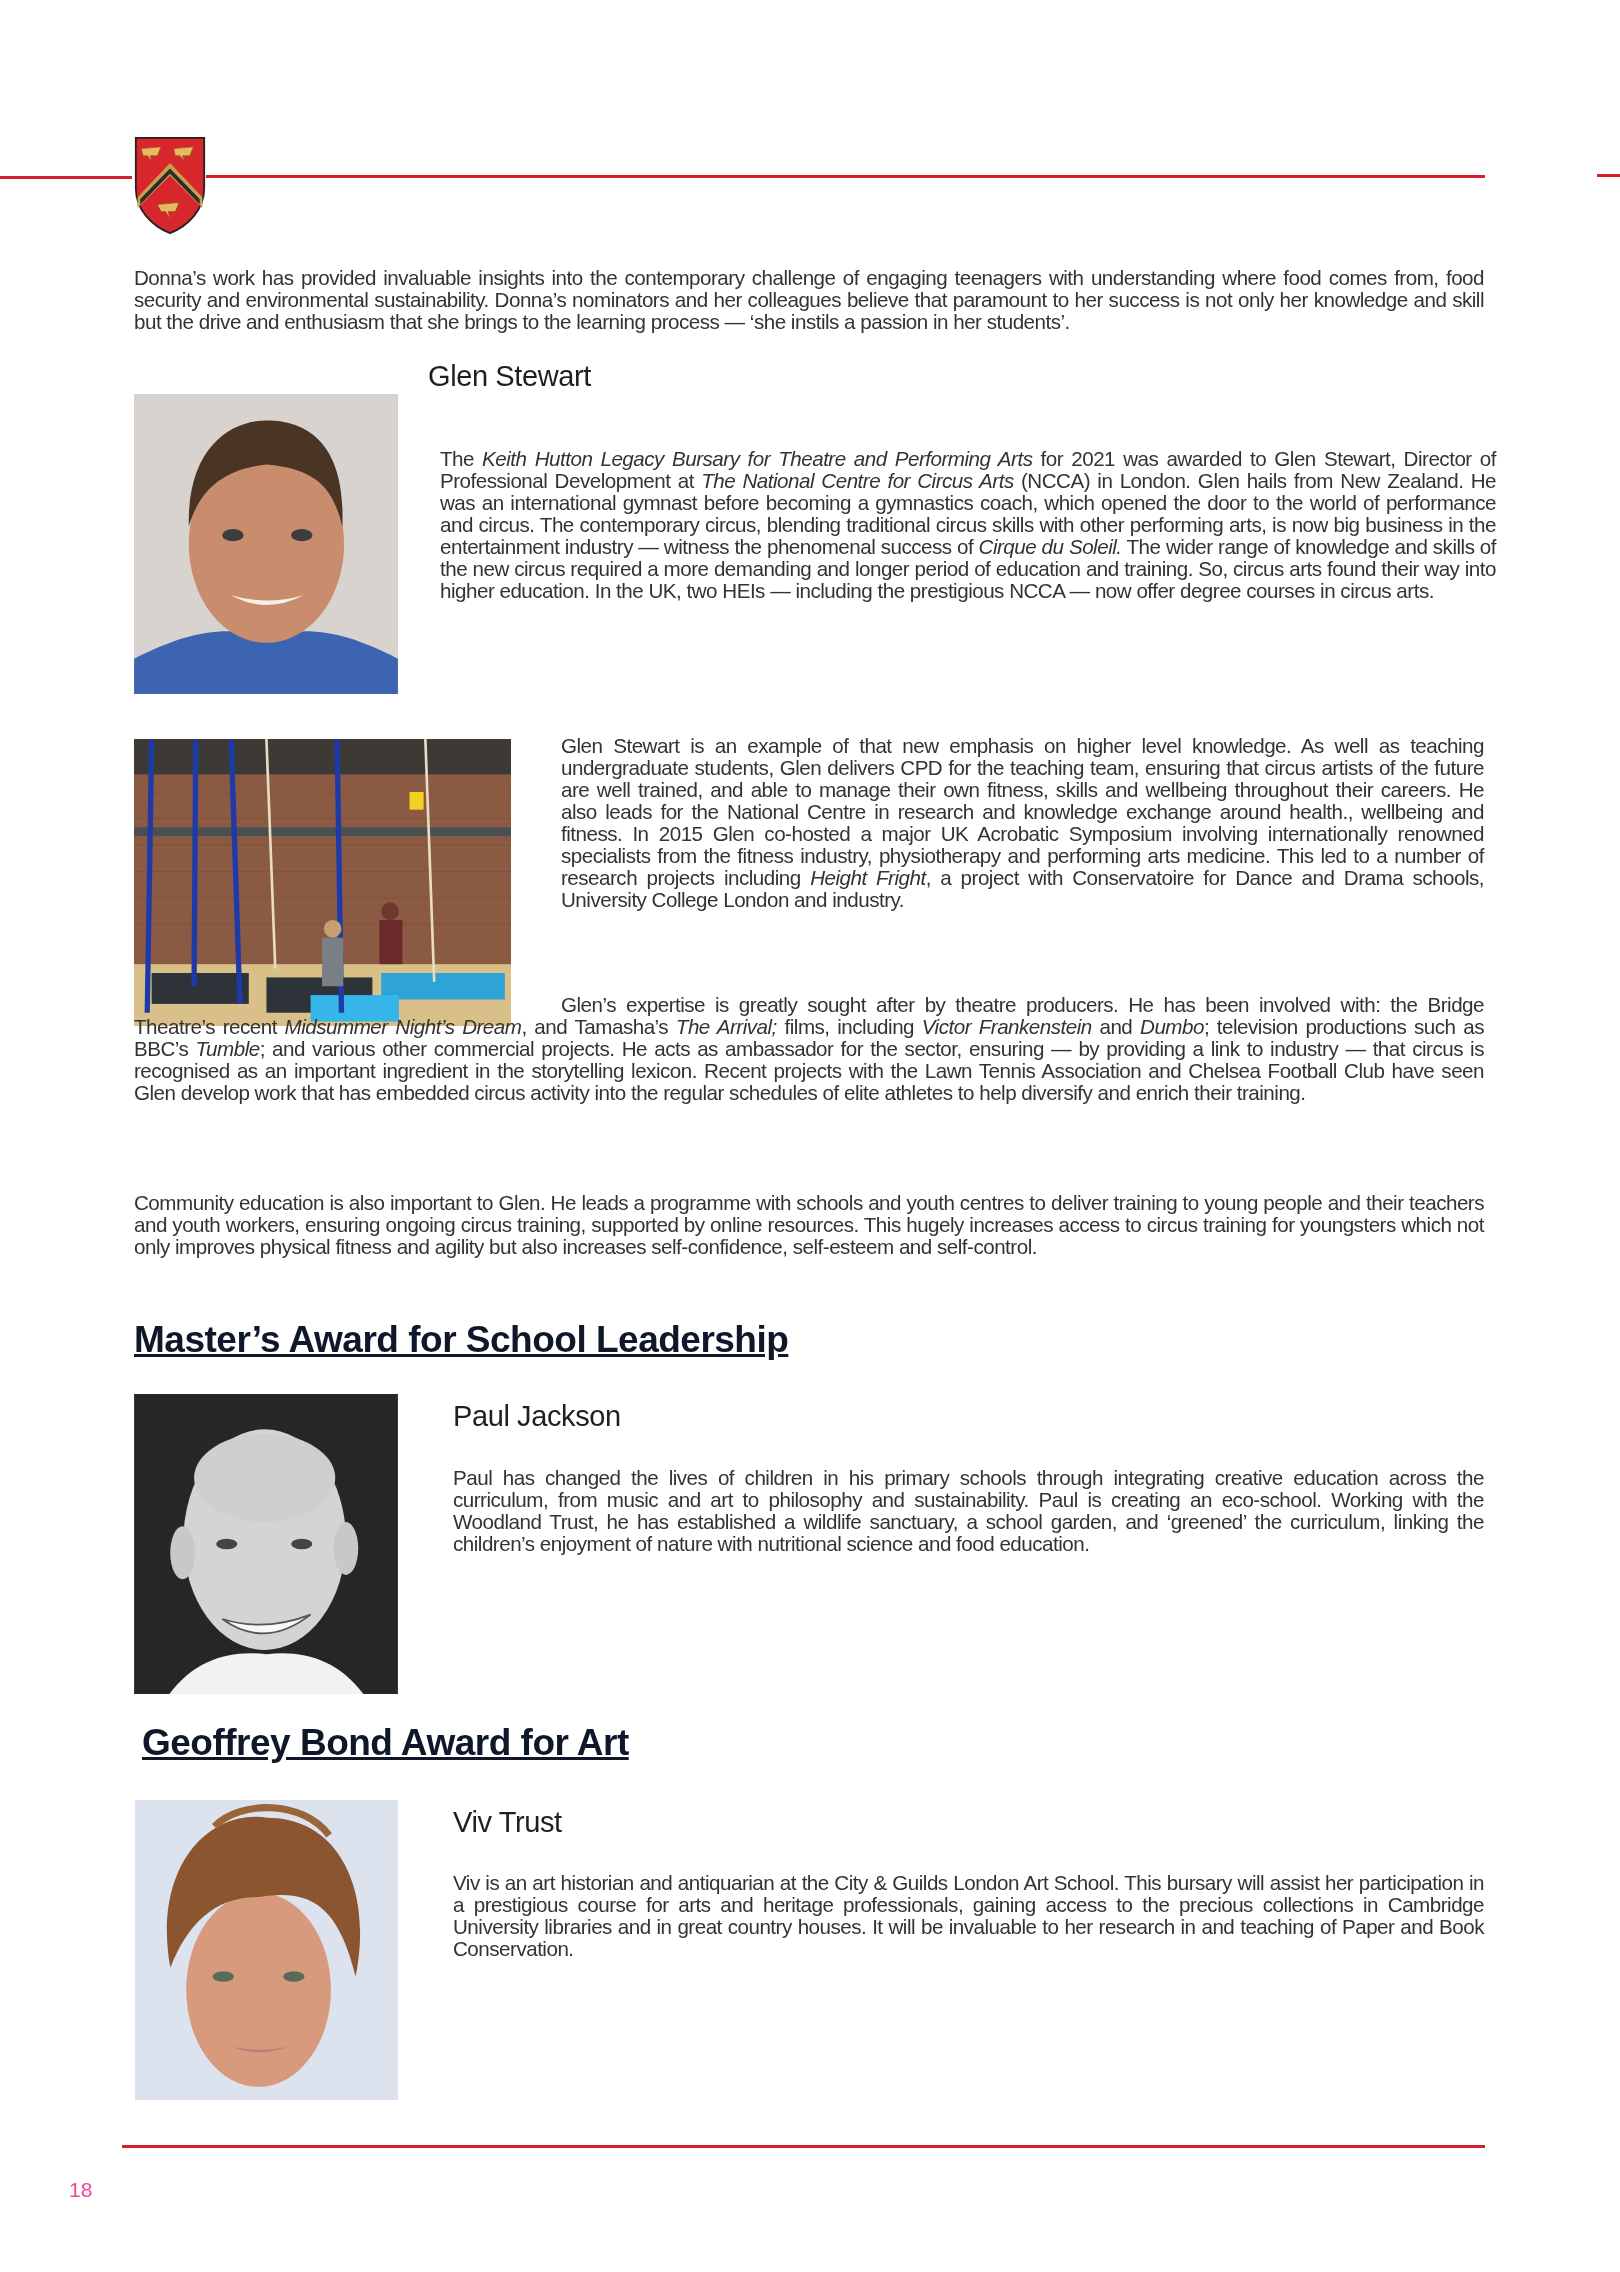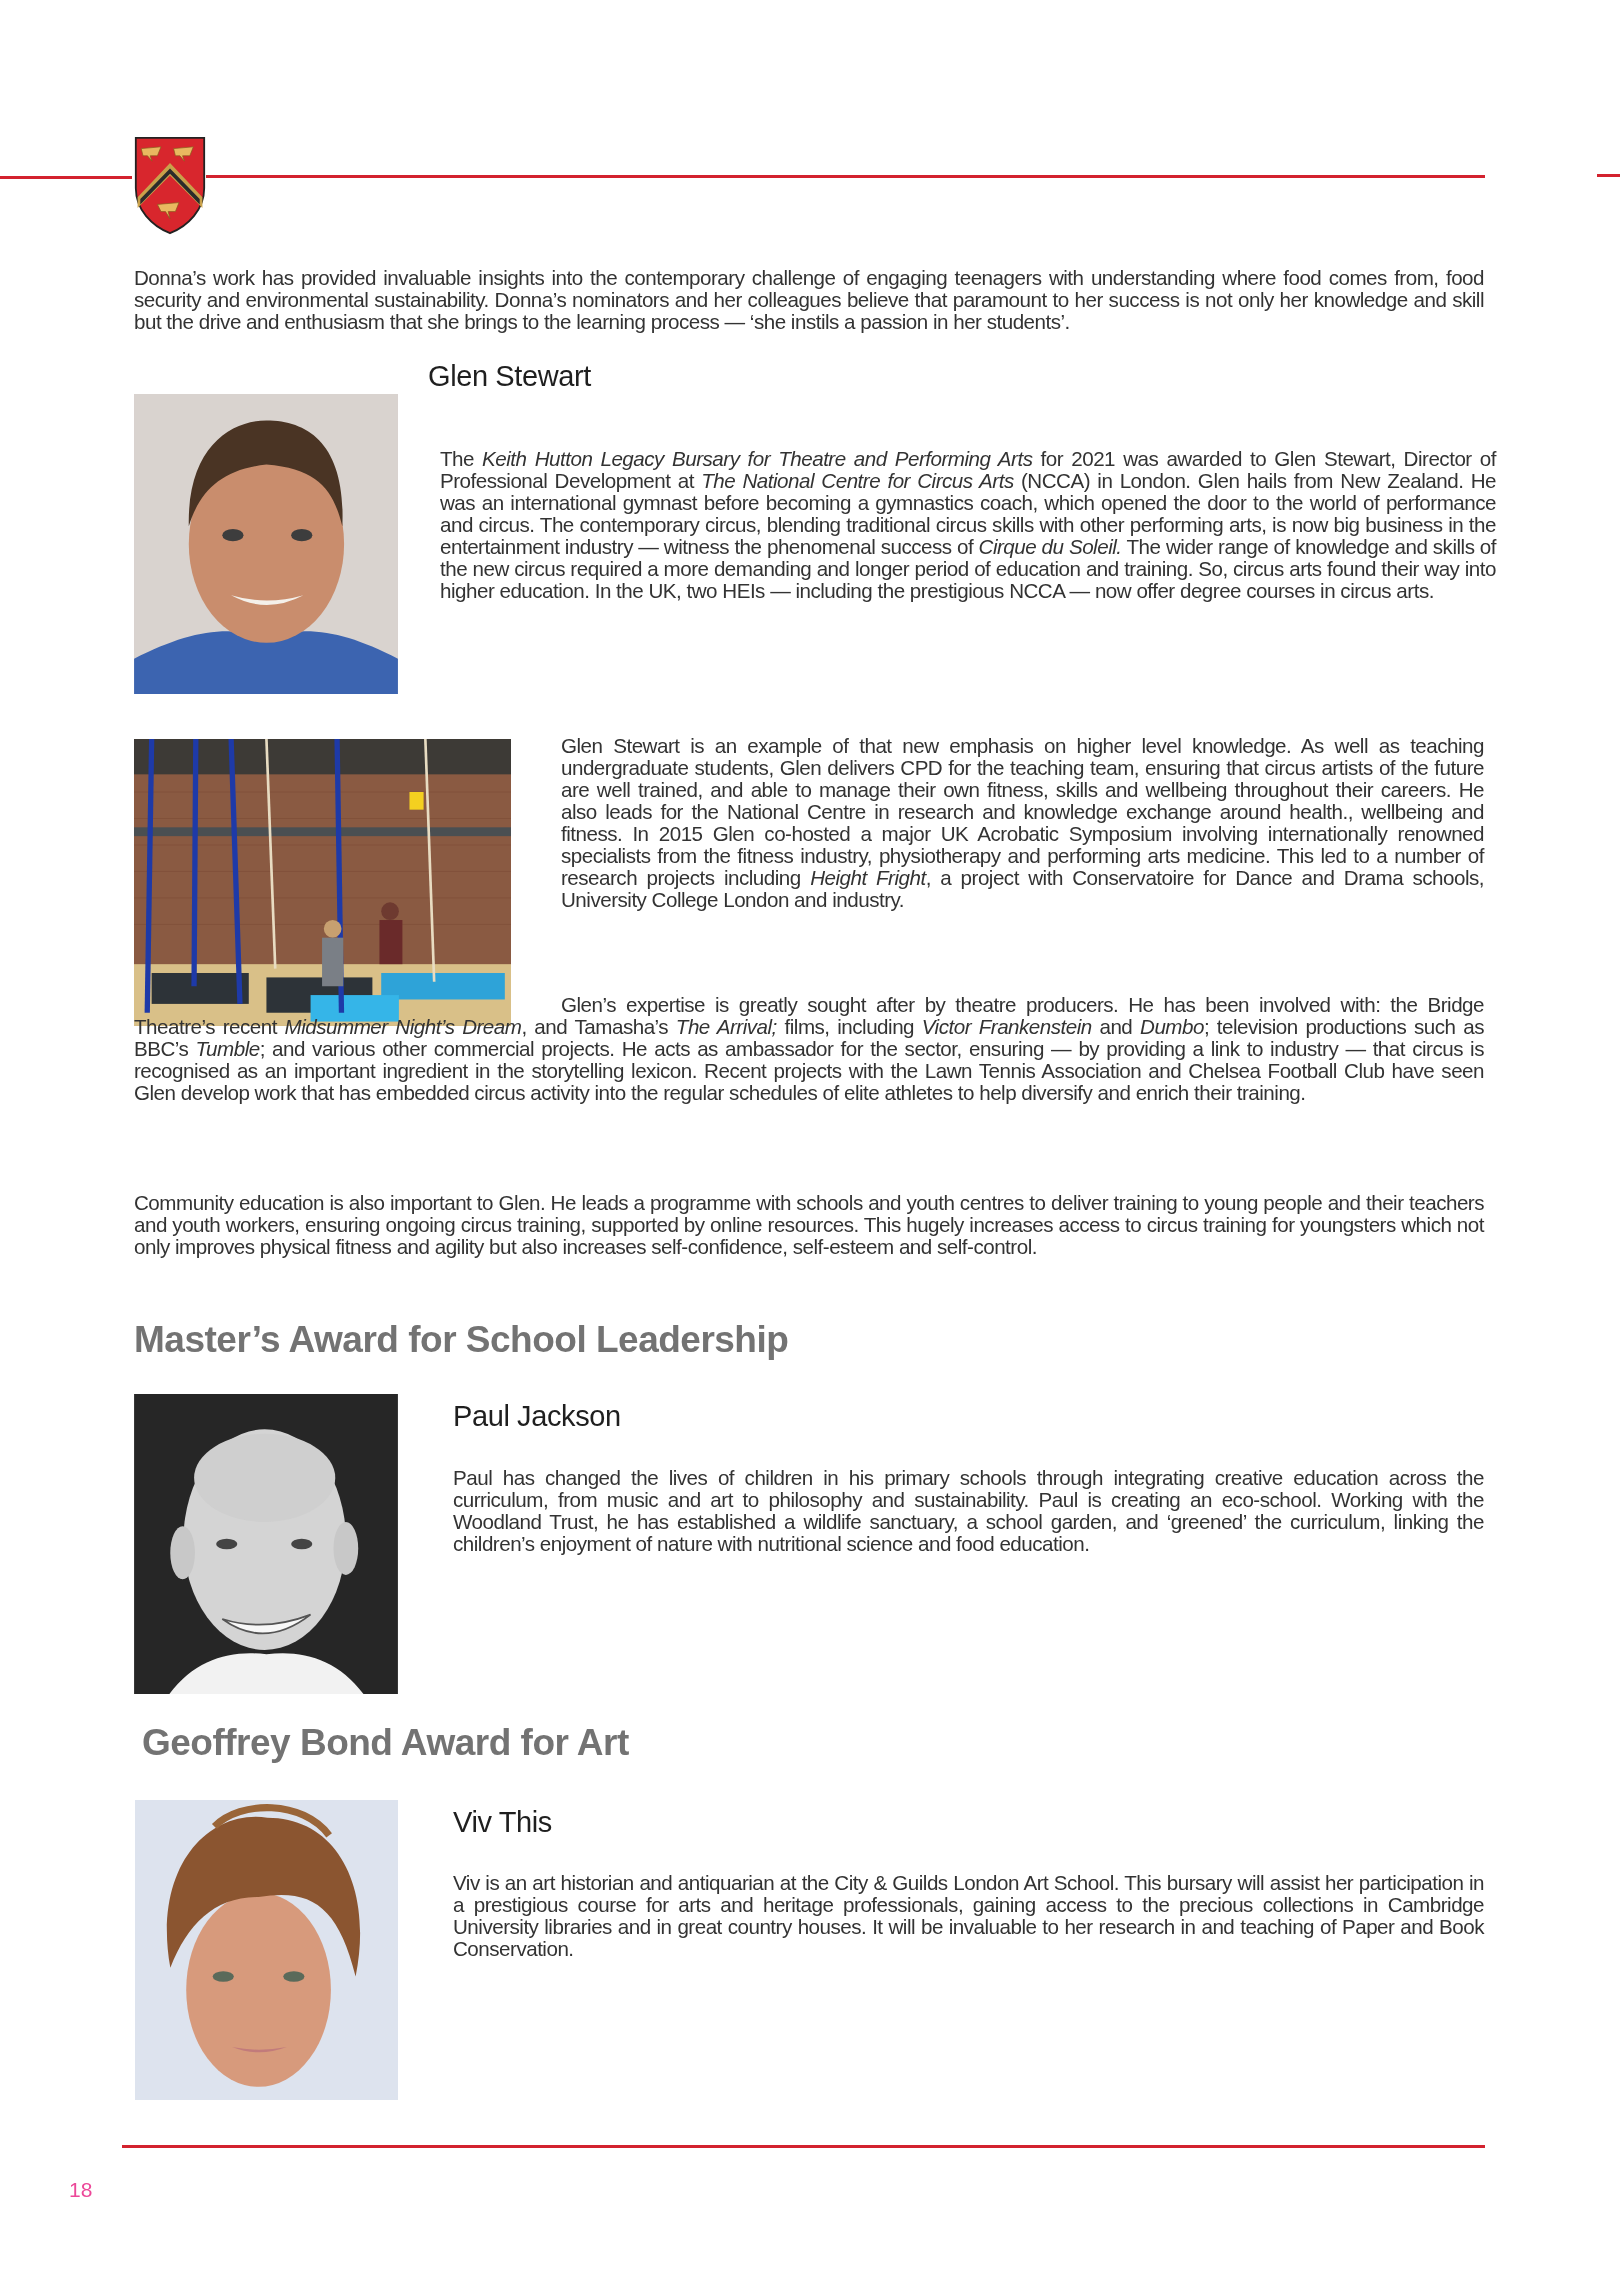--- a/index.html
+++ b/index.html
@@ -9,21 +9,21 @@
   }
   .rule { position: absolute; height: 2.6px; background: #d3222e; }
   .crest { position: absolute; left: 134px; top: 136px; width: 71px; width: 71px; height: 97px; }
   .body-text {
     position: absolute; font-size: 20.6px; line-height: 22px; color: #333333;
     text-align: justify; letter-spacing: -0.5px; word-spacing: 0px;
     font-weight: normal;
   }
   .body-text i { font-style: italic; }
   .person-name { position: absolute; font-size: 29px; color: #1f1f1f; letter-spacing: -0.4px; }
-  .section-heading { position: absolute; font-size: 37px; font-weight: bold; color: #737373; letter-spacing: -0.5px; }
+  .section-heading { position: absolute; font-size: 37px; font-weight: bold; color: #0f172a; letter-spacing: -0.5px; text-decoration: underline; }
   .photo { position: absolute; overflow: hidden; }
   .page-number { position: absolute; left: 69px; top: 2178px; font-size: 21px; color: #ec4899; }
 </style>
 </head>
 <body>
 
 <div class="rule" style="left:0; top:176px; width:132px;"></div>
 <div class="rule" style="left:206px; top:175px; width:1279px;"></div>
 <div class="rule" style="left:1597px; top:174px; width:23px;"></div>
 
@@ -121,18 +121,18 @@
   <svg width="263" height="300" viewBox="0 0 298 340">
     <rect width="298" height="340" fill="#dde3ee"></rect>
     <ellipse cx="140" cy="215" rx="82" ry="110" fill="#d79a7c"></ellipse>
     <path d="M40 190 C20 80 80 10 150 20 C230 20 270 100 250 200 C230 120 200 100 140 110 C90 110 60 140 40 190 Z" fill="#8b5530"></path>
     <path d="M90 30 C120 0 190 0 220 40" stroke="#9a6538" stroke-width="8" fill="none"></path>
     <ellipse cx="100" cy="200" rx="12" ry="6" fill="#5a6a5a"></ellipse>
     <ellipse cx="180" cy="200" rx="12" ry="6" fill="#5a6a5a"></ellipse>
     <path d="M110 280 Q140 292 172 280 Q140 286 110 280 Z" fill="#c27b7b"></path>
   </svg>
 </div>
-<div class="person-name" style="left:453px; top:1806px;">Viv This</div>
+<div class="person-name" style="left:453px; top:1806px;">Viv Trust</div>
 <p class="body-text" style="left:453px; top:1872px; width:1031px; margin:0;">Viv is an art historian and antiquarian at the City &amp; Guilds London Art School. This bursary will assist her participation in a prestigious course for arts and heritage professionals, gaining access to the precious collections in Cambridge University libraries and in great country houses. It will be invaluable to her research in and teaching of Paper and Book Conservation.</p>
 
 <div class="rule" style="left:122px; top:2145px; width:1363px;"></div>
 <div class="page-number">18</div>
 
 
 </body></html>

